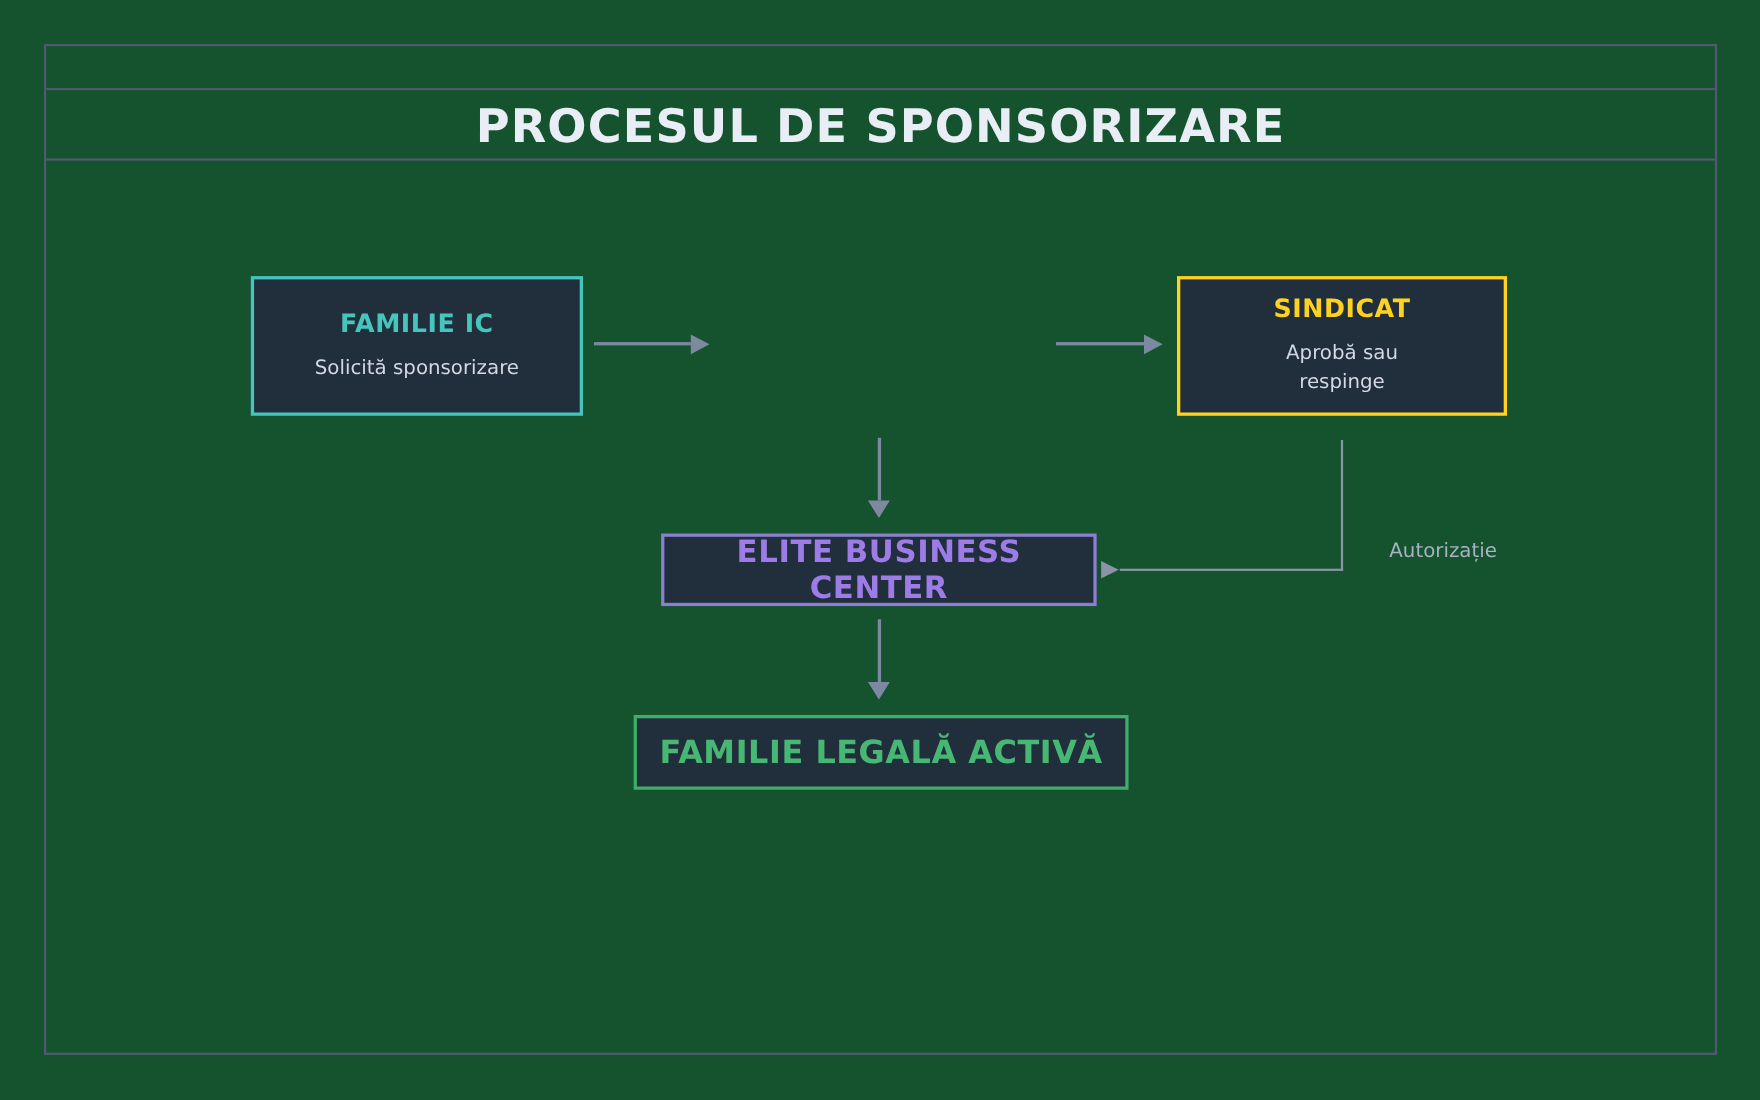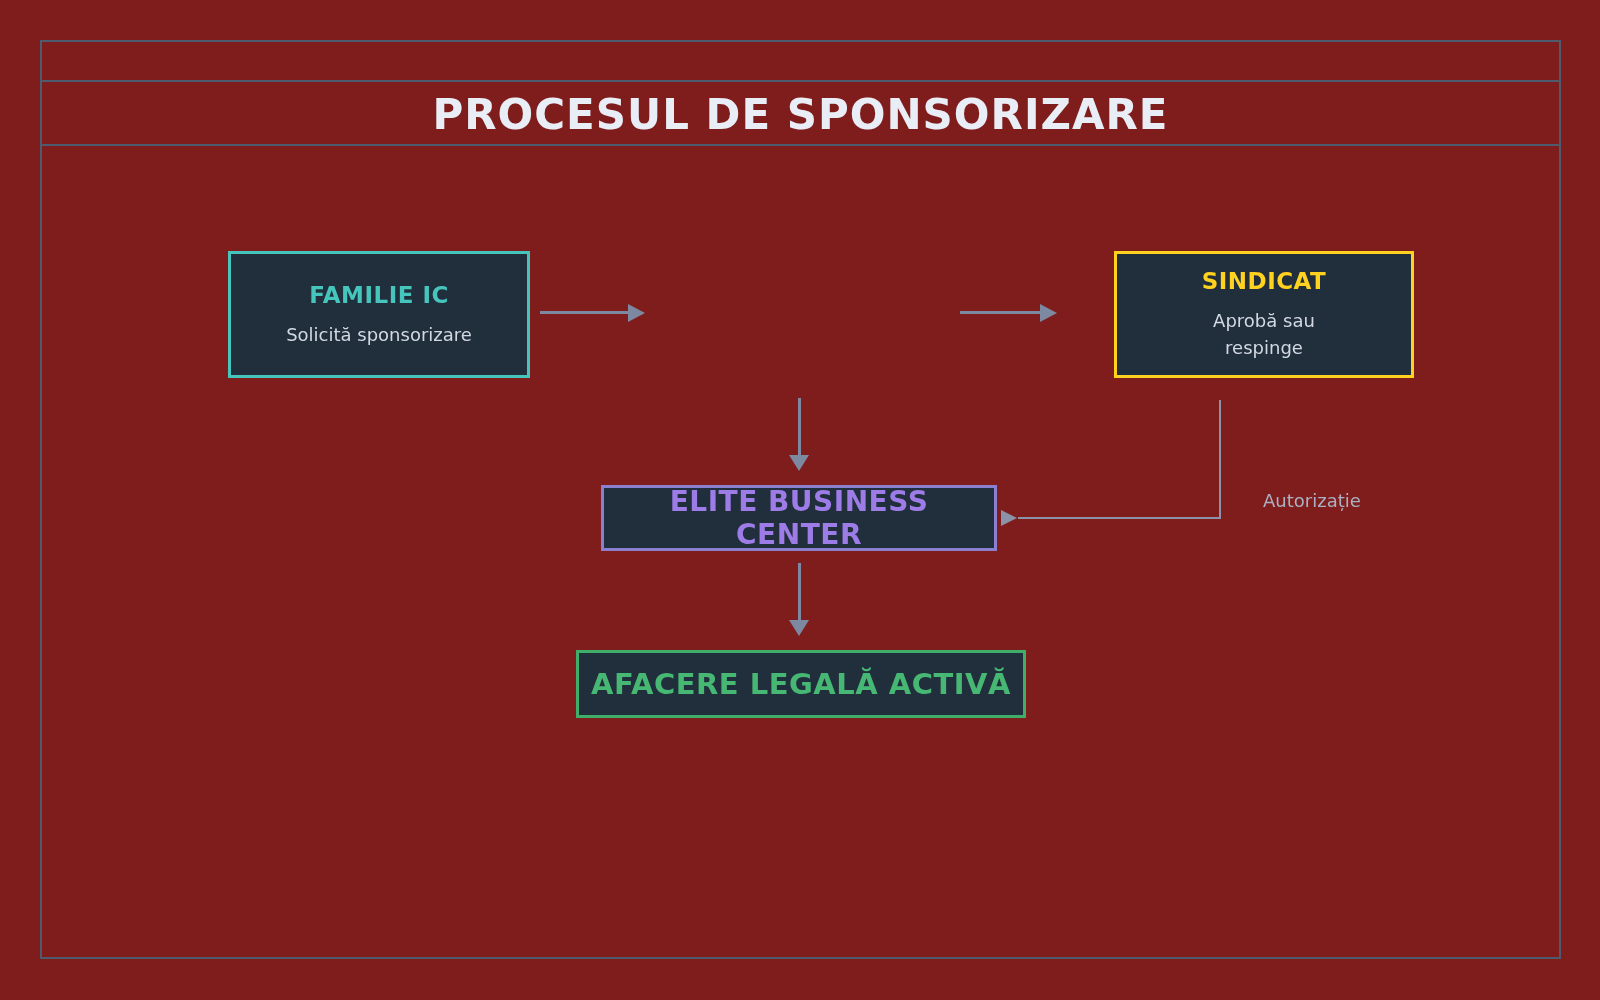--- a/index.html
+++ b/index.html
@@ -2,21 +2,21 @@
 <html><head>
 <meta charset="utf-8">
 <style>
   * { margin: 0; padding: 0; box-sizing: border-box; }
   html, body {
     width: 1600px; height: 1000px;
     background: #191d2b;
     font-family: "DejaVu Sans", sans-serif;
     overflow: hidden;
   }
-  .stage { position: relative; width: 1600px; height: 1000px; background: #7f1d1d; }
+  .stage { position: relative; width: 1600px; height: 1000px; background: #14532d; }
 
   
   .frame {
     position: absolute; left: 40px; top: 40px;
     width: 1521px; height: 919px;
     border: 2px solid #4e5a6e;
   }
   .hline {
     position: absolute; left: 0; right: 0; height: 2px;
     background: #4e5a6e;
@@ -45,21 +45,21 @@
     margin-top: 13px; line-height: 27px;
     white-space: pre-line;
   }
 
   .node.familie  { left: 228px;  top: 251px; width: 302px; height: 127px; border: 3px solid #45c5bc; }
   .node.familie .heading { color: #45c5bc; }
 
   .node.mafie    { left: 650px;  top: 251px; width: 300px; height: 127px; border: 3px solid #ff6b6b; }
   .node.mafie .heading { color: #ff6b6b; }
 
-  .node.sindicat { left: 1070px; top: 251px; width: 300px; height: 127px; border: 3px solid #ffd21f; margin-left: 44px; }
+  .node.sindicat { left: 1070px; top: 251px; width: 300px; height: 127px; border: 3px solid #ffd21f; }
   .node.sindicat .heading { color: #ffd21f; }
 
   .node.ebc      { left: 601px;  top: 485px; width: 396px; height: 66px;  border: 3px solid #8b7fd0; align-items: center; }
   .node.ebc .heading { color: #9d7ce8; font-size: 28px; letter-spacing: 0.5px; }
 
   .node.afacere  { left: 576px;  top: 650px; width: 450px; height: 68px;  border: 3px solid #3fae68; }
   .node.afacere .heading { color: #47b873; font-size: 29px; letter-spacing: 0.5px; }
 
   
   .line { position: absolute; background: #7d89a1; }
@@ -99,21 +99,21 @@
     <div class="heading">SINDICAT</div>
     <div class="body">Aprobă sau
 respinge</div>
   </div>
 
   <div class="node ebc">
     <div class="heading">ELITE BUSINESS CENTER</div>
   </div>
 
   <div class="node afacere">
-    <div class="heading">AFACERE LEGALĂ ACTIVĂ</div>
+    <div class="heading">FAMILIE LEGALĂ ACTIVĂ</div>
   </div>
 
   <div class="line" style="left:540px; top:311px; width:88px; height:3px;"></div>
   <div class="ah right" style="left:628px; top:304px;"></div>
 
   <div class="line" style="left:960px; top:311px; width:80px; height:3px;"></div>
   <div class="ah right" style="left:1040px; top:304px;"></div>
 
   <div class="line" style="left:798px; top:398px; width:3px; height:57px;"></div>
   <div class="ah down" style="left:789px; top:455px;"></div>

